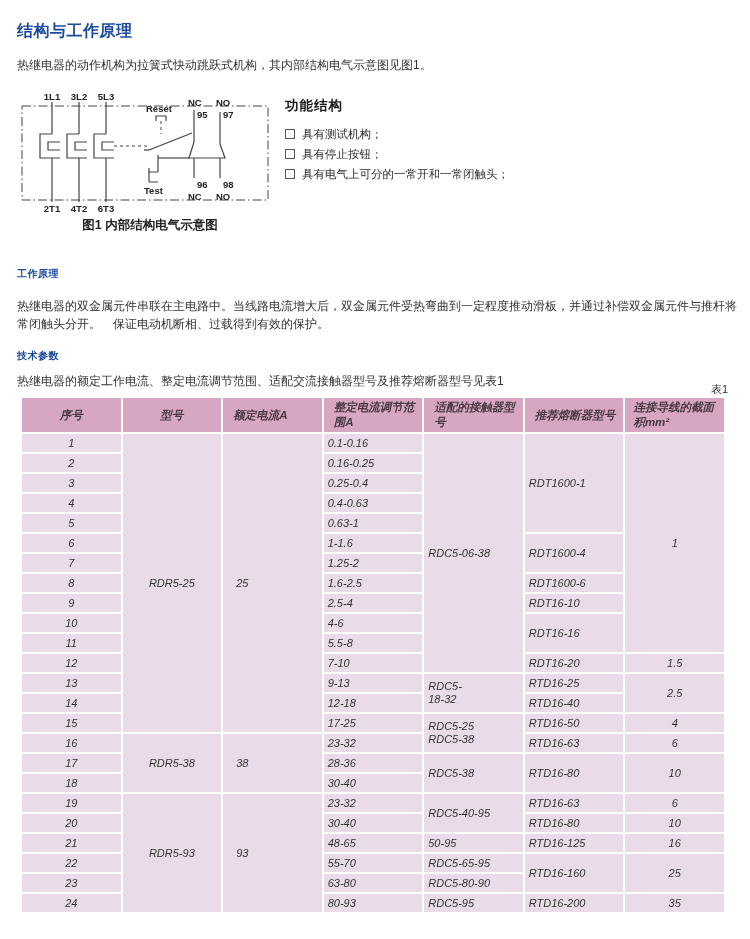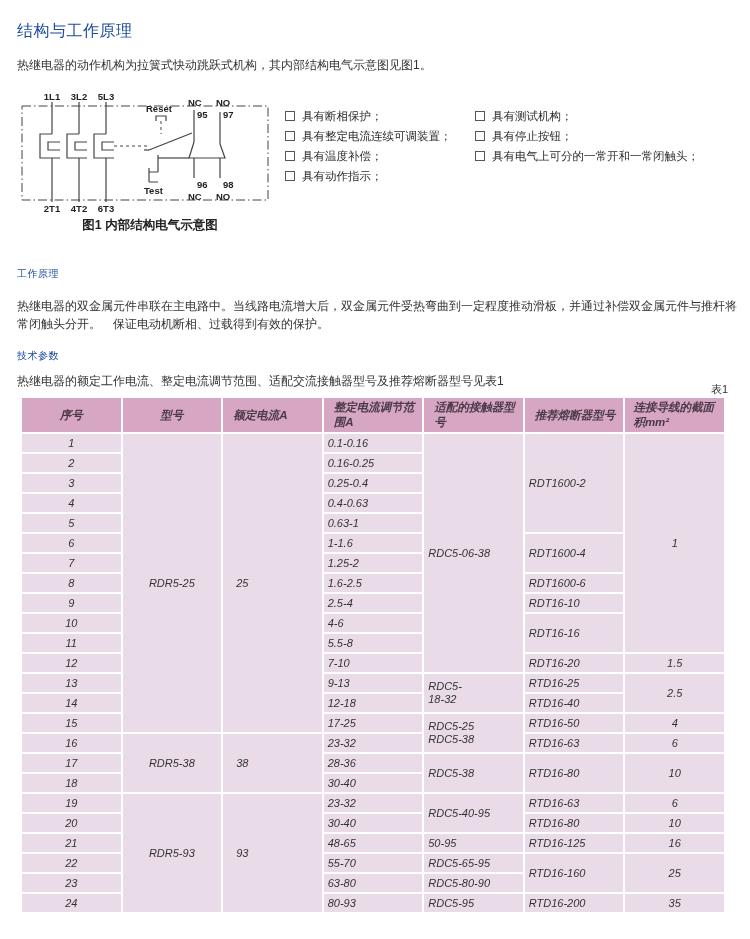--- a/index.html
+++ b/index.html
@@ -10,21 +10,21 @@
     --body-text:#333333;
   }
   *{margin:0;padding:0;box-sizing:border-box;}
   html,body{background:#ffffff;}
   body{
     width:750px;height:939px;position:relative;overflow:hidden;
     font-family:"Liberation Sans","DejaVu Sans",sans-serif;
     color:var(--body-text);
   }
   .abs{position:absolute;}
-  .sec-title{color:var(--accent-blue);font-weight:normal;font-size:16px;letter-spacing:.5px;}
+  .sec-title{color:var(--accent-blue);font-weight:bold;font-size:16px;letter-spacing:.5px;}
   .sec-title.small{font-size:10px;}
   .para{font-size:12px;line-height:18px;color:var(--body-text);}
 
   
   .figure-wrap{left:8px;top:90px;width:284px;}
   .figure-svg{display:block;}
   .fig-caption{text-align:center;font-weight:bold;font-size:12.5px;color:#222;margin-top:3px;}
   .fig-label{font-size:9.5px;font-weight:600;fill:#222;}
   .fig-line{stroke:#444;stroke-width:1.2;fill:none;}
   .fig-dash{stroke:#444;stroke-width:1;fill:none;stroke-dasharray:9 3 1.5 3;}
@@ -116,39 +116,22 @@
 
     <text class="fig-label" x="189" y="98">96</text>
     <text class="fig-label" x="215" y="98">98</text>
     <text class="fig-label" x="180" y="110">NC</text>
     <text class="fig-label" x="208" y="110">NO</text>
   </svg>
   <div class="fig-caption">图1 内部结构电气示意图</div>
 </div>
 
 <div class="abs features">
+  <div class="features-title">功能结构</div>
   <div class="feat-cols">
-    <div class="feat-col left">
-      <div class="feat-item">
-        <span class="checkbox"></span>
-        <span>具有断相保护；</span>
-      </div>
-      <div class="feat-item">
-        <span class="checkbox"></span>
-        <span>具有整定电流连续可调装置；</span>
-      </div>
-      <div class="feat-item">
-        <span class="checkbox"></span>
-        <span>具有温度补偿；</span>
-      </div>
-      <div class="feat-item">
-        <span class="checkbox"></span>
-        <span>具有动作指示；</span>
-      </div>
-    </div>
     <div class="feat-col">
       <div class="feat-item">
         <span class="checkbox"></span>
         <span>具有测试机构；</span>
       </div>
       <div class="feat-item">
         <span class="checkbox"></span>
         <span>具有停止按钮；</span>
       </div>
       <div class="feat-item">
@@ -179,21 +162,21 @@
           <th class="col-6">连接导线的截面积mm²</th>
         </tr>
       </thead>
       <tbody>
         <tr>
           <td class="col-0">1</td>
           <td rowspan="15" class="col-1">RDR5-25</td>
           <td rowspan="15" class="col-2">25</td>
           <td class="col-3">0.1-0.16</td>
           <td rowspan="12" class="col-4">RDC5-06-38</td>
-          <td rowspan="5" class="col-5">RDT1600-2</td>
+          <td rowspan="5" class="col-5">RDT1600-1</td>
           <td rowspan="11" class="col-6">1</td>
         </tr>
         <tr>
           <td class="col-0">2</td>
           <td class="col-3">0.16-0.25</td>
         </tr>
         <tr>
           <td class="col-0">3</td>
           <td class="col-3">0.25-0.4</td>
         </tr>

